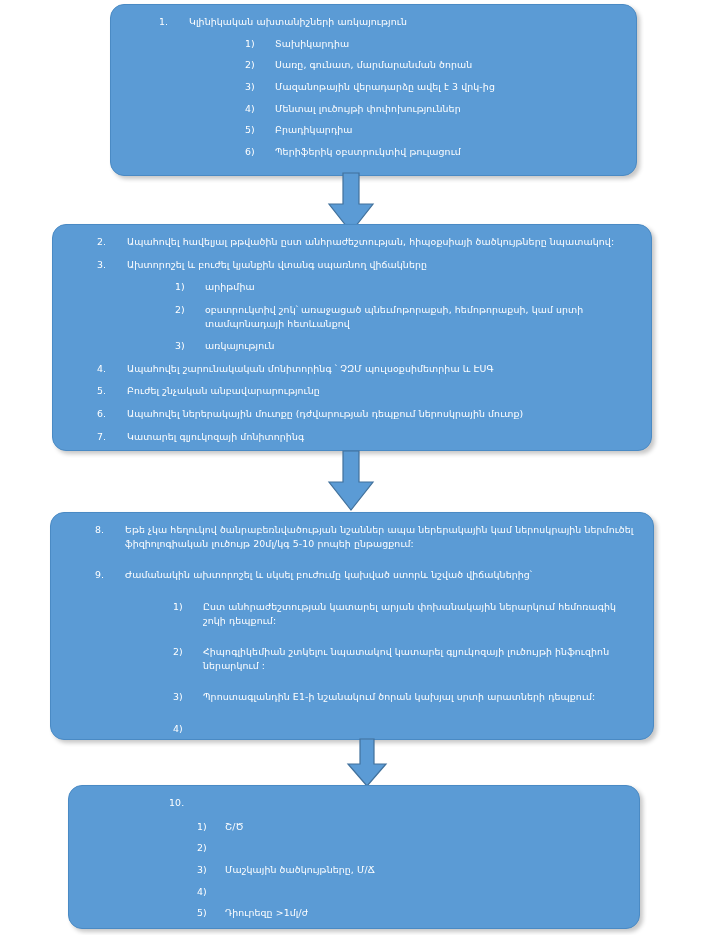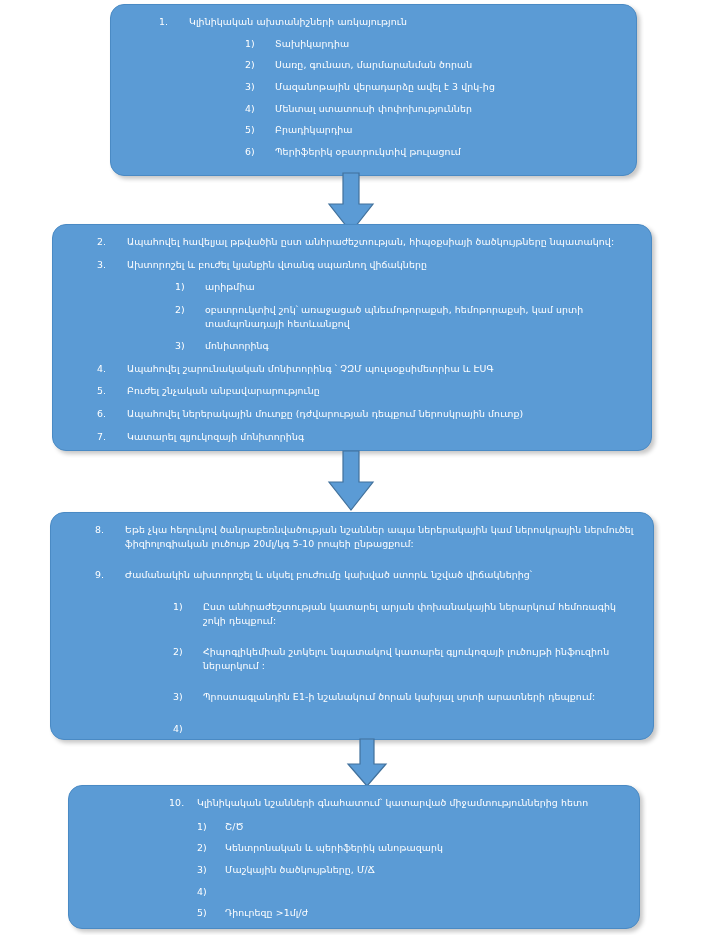--- a/index.html
+++ b/index.html
@@ -61,21 +61,21 @@
   .box4 .num { min-width: 28px; }
   .txt {
     flex: 1 1 auto;
   }
   .box1 .line { margin-bottom: 8px; }
   .box2 .lvl1 { margin-bottom: 9px; }
   .box2 .lvl2 { margin-bottom: 9px; }
   .box3 .lvl1 { margin-bottom: 18px; }
   .box3 .lvl2 { margin-bottom: 18px; }
   .box4 .line { margin-bottom: 8px; }
-  .box4 .lvl1 { margin-bottom: 10px; }
+  .box4 .lvl1 { margin-bottom: 10px; gap: 24px; }
 
   .arrow {
     position: absolute;
     width: 48px;
     height: 62px;
   }
   .arrow svg { display: block; }
   .arrow1 { left: 327px; top: 172px; }
   .arrow2 { left: 327px; top: 450px; }
   .arrow3 { left: 346px; top: 738px; }
@@ -97,21 +97,21 @@
       <div class="line lvl2">
         <span class="num">2)</span>
         <span class="txt">Սառը, գունատ, մարմարանման ծորան</span>
       </div>
       <div class="line lvl2">
         <span class="num">3)</span>
         <span class="txt">Մազանոթային վերադարձը ավել է 3 վրկ-ից</span>
       </div>
       <div class="line lvl2">
         <span class="num">4)</span>
-        <span class="txt">Մենտալ ստատուսի փոփոխություններ</span>
+        <span class="txt">Մենտալ լուծույթի փոփոխություններ</span>
       </div>
       <div class="line lvl2">
         <span class="num">5)</span>
         <span class="txt"> Բրադիկարդիա</span>
       </div>
       <div class="line lvl2">
         <span class="num">6)</span>
         <span class="txt">Պերիֆերիկ օբստրուկտիվ թուլացում</span>
       </div>
     </div>
@@ -134,21 +134,21 @@
       <div class="line lvl2">
         <span class="num">1)</span>
         <span class="txt">արիթմիա</span>
       </div>
       <div class="line lvl2">
         <span class="num">2)</span>
         <span class="txt">օբստրուկտիվ շոկ՝ առաջացած պնեւմոթորաքսի, հեմոթորաքսի, կամ սրտի տամպոնադայի հետևանքով</span>
       </div>
       <div class="line lvl2">
         <span class="num">3)</span>
-        <span class="txt">մոնիտորինգ</span>
+        <span class="txt">առկայություն</span>
       </div>
       <div class="line lvl1">
         <span class="num">4.</span>
         <span class="txt">Ապահովել շարունակական մոնիտորինգ ՝ ՉԶՄ պուլսօքսիմետրիա և ԷՍԳ</span>
       </div>
       <div class="line lvl1">
         <span class="num">5.</span>
         <span class="txt">Բուժել շնչական անբավարարությունը</span>
       </div>
       <div class="line lvl1">
@@ -195,29 +195,27 @@
 
   <div class="arrow arrow3">
     <svg width="42" height="50" viewBox="0 0 42 50">
       <polygon points="14,1 28,1 28,26 40,26 21,48 2,26 14,26" fill="#5B9BD5" stroke="#41719C" stroke-width="1.2"></polygon>
     </svg>
   </div>
 
   <div class="box box4">
       <div class="line lvl1">
         <span class="num">10.</span>
-        <span class="txt">Կլինիկական նշանների գնահատում՝ կատարված միջամտություններից հետո</span>
       </div>
       <div class="line lvl2">
         <span class="num">1)</span>
         <span class="txt">Շ/Ծ</span>
       </div>
       <div class="line lvl2">
         <span class="num">2)</span>
-        <span class="txt">Կենտրոնական և պերիֆերիկ անոթազարկ</span>
       </div>
       <div class="line lvl2">
         <span class="num">3)</span>
         <span class="txt">Մաշկային ծածկույթները, Մ/Ճ</span>
       </div>
       <div class="line lvl2">
         <span class="num">4)</span>
       </div>
       <div class="line lvl2">
         <span class="num">5)</span>

